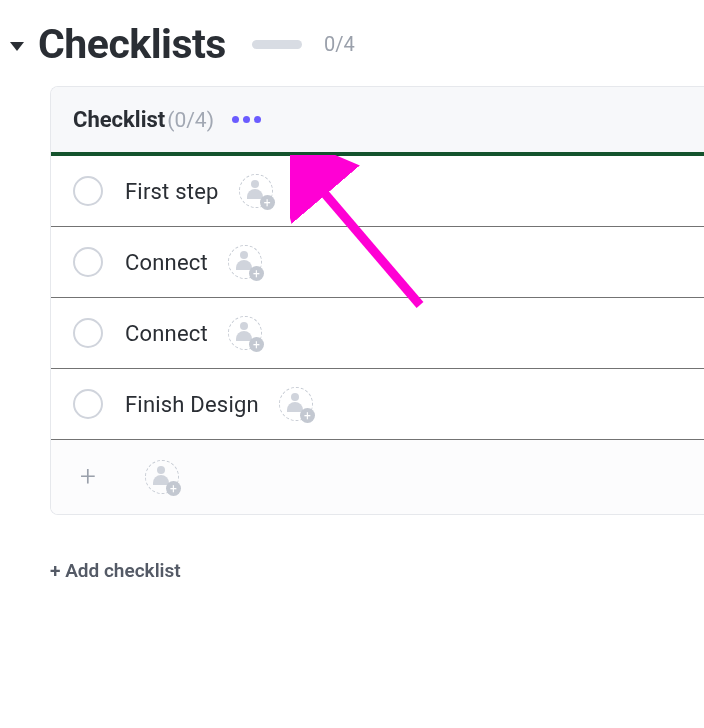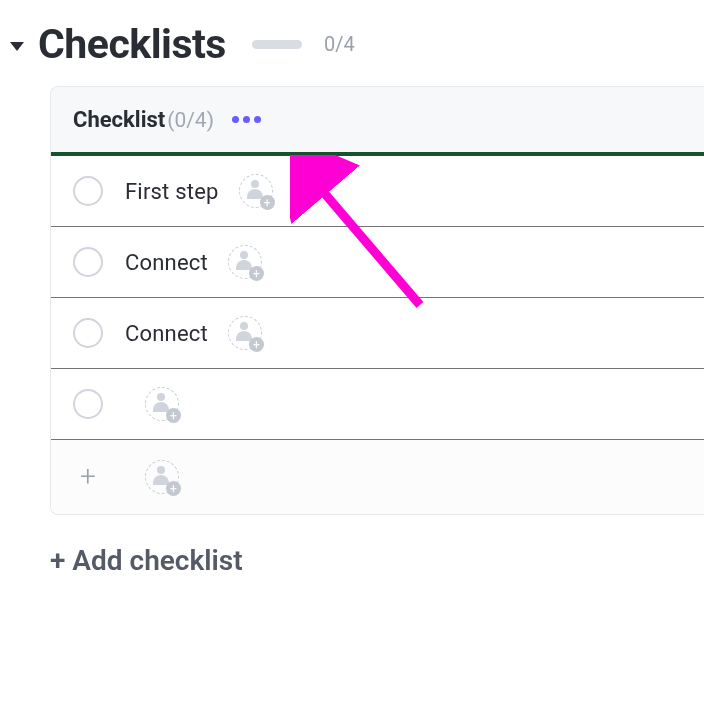--- a/index.html
+++ b/index.html
@@ -148,22 +148,22 @@
     line-height: 1;
     width: 30px;
     text-align: center;
   }
   .new-item-text {
     font-size: 22px;
     color: #9aa0ab;
   }
   .add-checklist {
     margin-left: 50px;
-    margin-top: 29px;
-    font-size: 28px;
+    margin-top: 44px;
+    font-size: 19px;
     font-weight: 600;
     color: #545a66;
     display: inline-flex;
     align-items: center;
     text-align: center;
   }
   .arrow {
     position: absolute;
     left: 290px;
     top: 155px;
@@ -212,20 +212,21 @@
   <div class="row">
     <div class="checkbox"></div>
     <span class="item-label">Connect</span>
     <div class="assignee">
         <div class="assignee-plus">+</div>
       </div>
   </div>
 
   <div class="row">
     <div class="checkbox"></div>
+    <span class="item-label">Finish Design</span>
     <div class="assignee">
         <div class="assignee-plus">+</div>
       </div>
   </div>
 
   <div class="new-item-row">
     <div class="plus">+</div>
     <div class="assignee">
         <div class="assignee-plus">+</div>
       </div>

